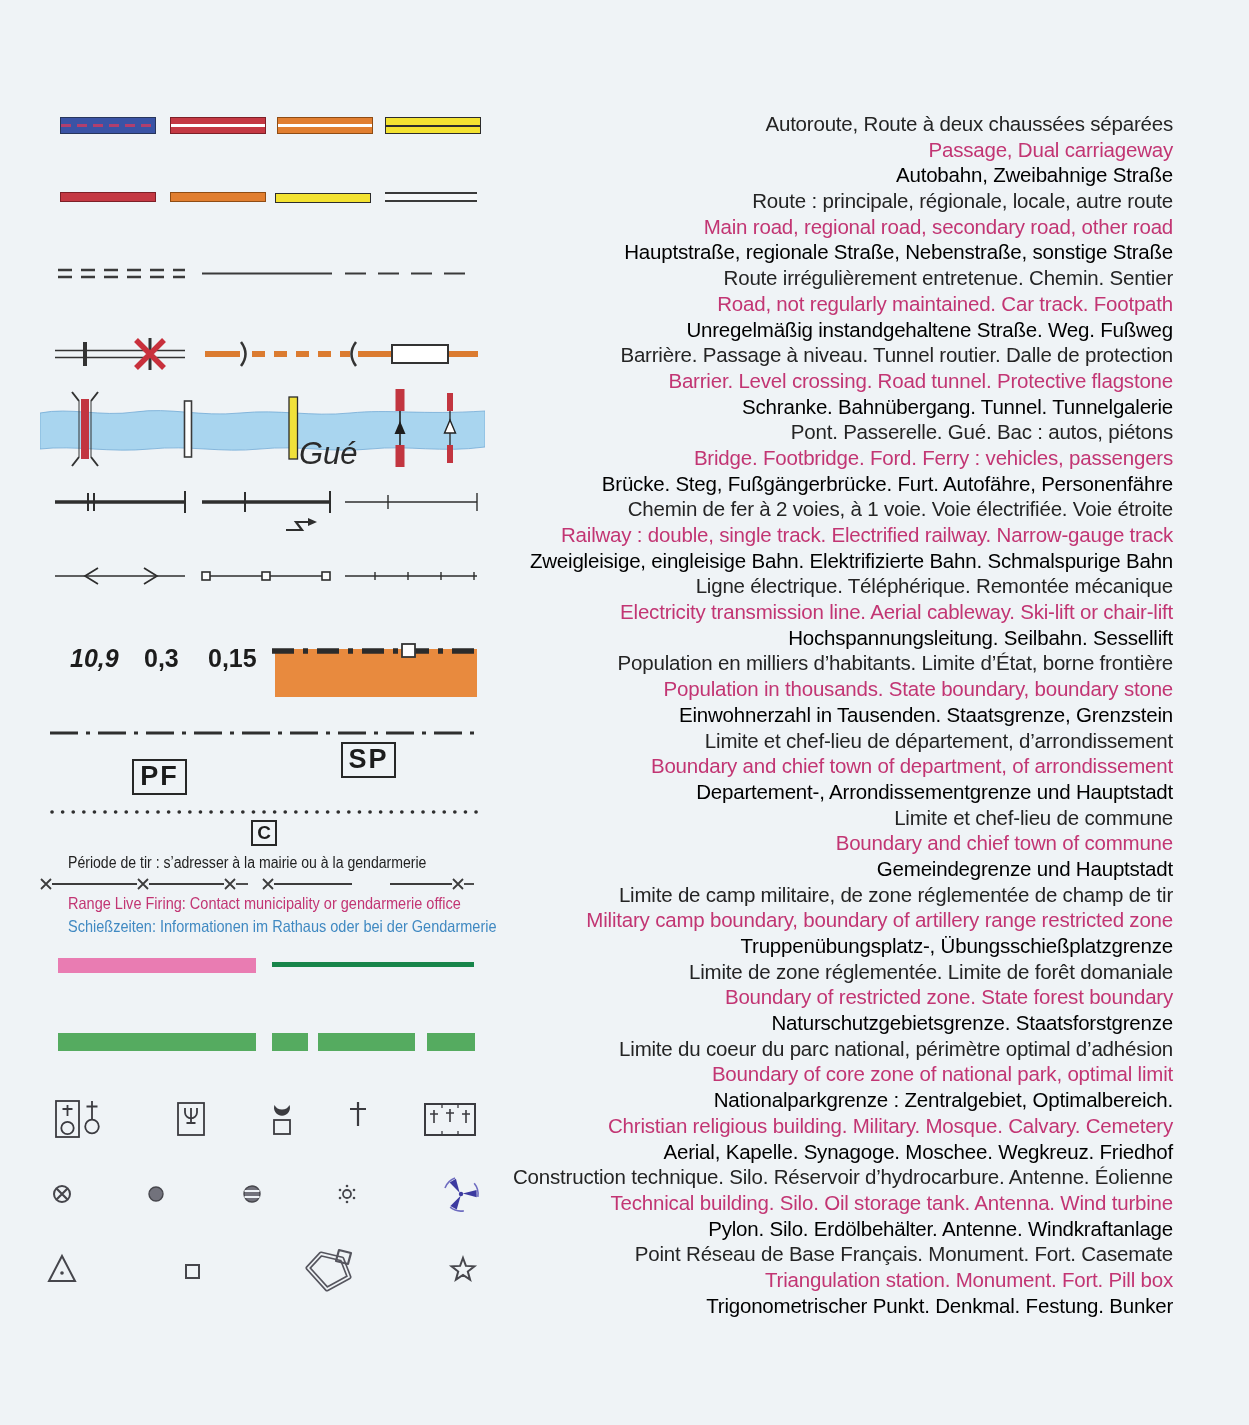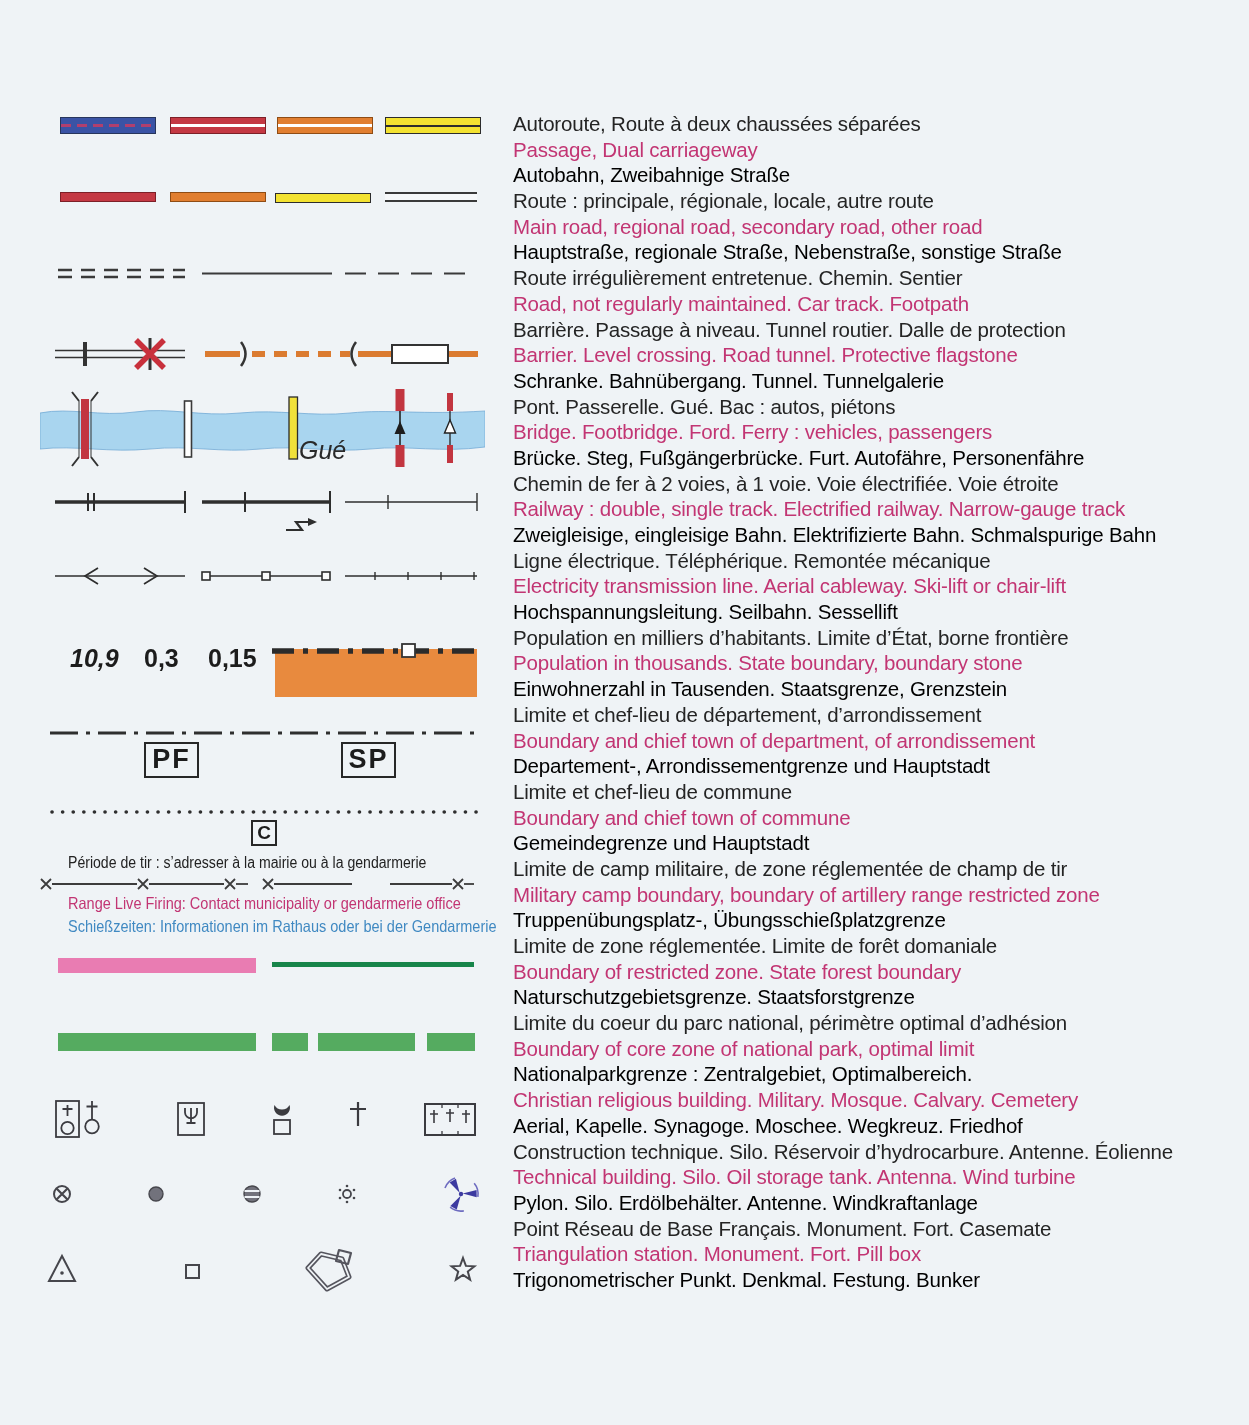--- a/index.html
+++ b/index.html
@@ -2,21 +2,21 @@
 <html><head>
 <meta charset="utf-8">
 <style>
   html,body{margin:0;padding:0;}
   body{width:1249px;height:1425px;position:relative;background:#eff3f6;
        font-family:"Liberation Sans","DejaVu Sans",sans-serif;overflow:hidden;}
   #page{position:absolute;inset:0;}
 
   
   .textcol{position:absolute;left:513px;top:111px;}
-  .ln{height:25.7px;line-height:25.7px;font-size:20.5px;letter-spacing:-0.2px;white-space:nowrap;}
+  .ln{height:25.7px;line-height:25.7px;font-size:20.5px;letter-spacing:-0.2px;white-space:nowrap;text-align:right;}
   .fr{color:#242424;}
   .en{color:#c23573;}
   .de{color:#000000;}
 
   
   .sym{position:absolute;}
   .band{position:absolute;height:17px;width:96px;box-sizing:border-box;display:flex;align-items:center;}
   .band .mid{width:100%;height:3px;}
   .b-blue{background:#3a53a5;border:1px solid #27355c;top:117px;}
   .b-blue .mid{background:repeating-linear-gradient(90deg,#b13f6e 0 10px,transparent 10px 16px);}
@@ -35,21 +35,21 @@
   .greenband{position:absolute;top:1033px;height:18px;background:#55ab60;}
   .numlabel{position:absolute;top:644px;font-size:25px;font-weight:bold;color:#1c1c1c;}
   .keybox{position:absolute;box-sizing:border-box;border:2.5px solid #272727;color:#1c1c1c;
           text-align:center;font-weight:bold;background:transparent;}
   .pfbox,.spbox{top:742px;width:55px;height:36px;font-size:27px;line-height:31px;letter-spacing:2px;}
   .cbox{left:251px;top:820px;width:26px;height:26px;font-size:19px;line-height:21px;}
   .firing{position:absolute;left:68px;white-space:nowrap;transform-origin:left top;}
   .firing.f1{top:854px;font-size:16px;color:#222;transform:scaleX(0.88);}
   .firing.f2{top:894px;font-size:16.5px;color:#c23573;transform:scaleX(0.88);}
   .firing.f3{top:917px;font-size:16.5px;color:#4089c2;transform:scaleX(0.88);}
-  .gue{position:absolute;left:299px;top:436px;font-size:25px;font-style:italic;font-weight:500;color:#2a2a2a;}
+  .gue{position:absolute;left:299px;top:436px;font-size:31px;font-style:italic;font-weight:500;color:#2a2a2a;}
   svg{display:block;}
 </style>
 </head>
 <body>
 
 <div id="page">
 
   <div class="band b-blue" style="left:60px;top:117px;">
       <i class="mid"></i>
     </div>
@@ -181,21 +181,21 @@
       <path d="M2,9 H210" stroke="#2b2b2b" stroke-width="5.5" stroke-dasharray="22 9 5 9" fill="none"></path>
       <rect x="132" y="2" width="13" height="13" fill="#fdfdfd" stroke="#333" stroke-width="1.8"></rect>
     </svg>
   </div>
 
   <div class="sym" style="left:40px;top:726px;">
     <svg width="445" height="14">
       <path d="M10,7 H437" stroke="#2e2e2e" stroke-width="2.8" stroke-dasharray="28 8 4 8" fill="none"></path>
     </svg>
   </div>
-  <div class="keybox pfbox" style="left:144px;">PF</div>
+  <div class="keybox pfbox" style="left:132px;margin-top:17px;">PF</div>
   <div class="keybox spbox" style="left:341px;">SP</div>
 
   <div class="sym" style="left:40px;top:806px;">
     <svg width="445" height="12">
       <path d="M12,6 H437" stroke="#2e2e2e" stroke-width="3.6" stroke-dasharray="0.1 10.5" stroke-linecap="round" fill="none"></path>
     </svg>
   </div>
   <div class="keybox cbox">C</div>
 
   <div class="firing f1">Période de tir : s’adresser à la mairie ou à la gendarmerie</div>
@@ -320,20 +320,21 @@
 
   <div class="textcol">
     <div class="ln fr">Autoroute, Route à deux chaussées séparées</div>
     <div class="ln en">Passage, Dual carriageway</div>
     <div class="ln de">Autobahn, Zweibahnige Straße</div>
     <div class="ln fr">Route : principale, régionale, locale, autre route</div>
     <div class="ln en">Main road, regional road, secondary road, other road</div>
     <div class="ln de">Hauptstraße, regionale Straße, Nebenstraße, sonstige Straße</div>
     <div class="ln fr">Route irrégulièrement entretenue. Chemin. Sentier</div>
     <div class="ln en">Road, not regularly maintained. Car track. Footpath</div>
+    <div class="ln de">Unregelmäßig instandgehaltene Straße. Weg. Fußweg</div>
     <div class="ln fr">Barrière. Passage à niveau. Tunnel routier. Dalle de protection</div>
     <div class="ln en">Barrier. Level crossing. Road tunnel. Protective flagstone</div>
     <div class="ln de">Schranke. Bahnübergang. Tunnel. Tunnelgalerie</div>
     <div class="ln fr">Pont. Passerelle. Gué. Bac : autos, piétons</div>
     <div class="ln en">Bridge. Footbridge. Ford. Ferry : vehicles, passengers</div>
     <div class="ln de">Brücke. Steg, Fußgängerbrücke. Furt. Autofähre, Personenfähre</div>
     <div class="ln fr">Chemin de fer à 2 voies, à 1 voie. Voie électrifiée. Voie étroite</div>
     <div class="ln en">Railway : double, single track. Electrified railway. Narrow-gauge track</div>
     <div class="ln de">Zweigleisige, eingleisige Bahn. Elektrifizierte Bahn. Schmalspurige Bahn</div>
     <div class="ln fr">Ligne électrique. Téléphérique. Remontée mécanique</div>

